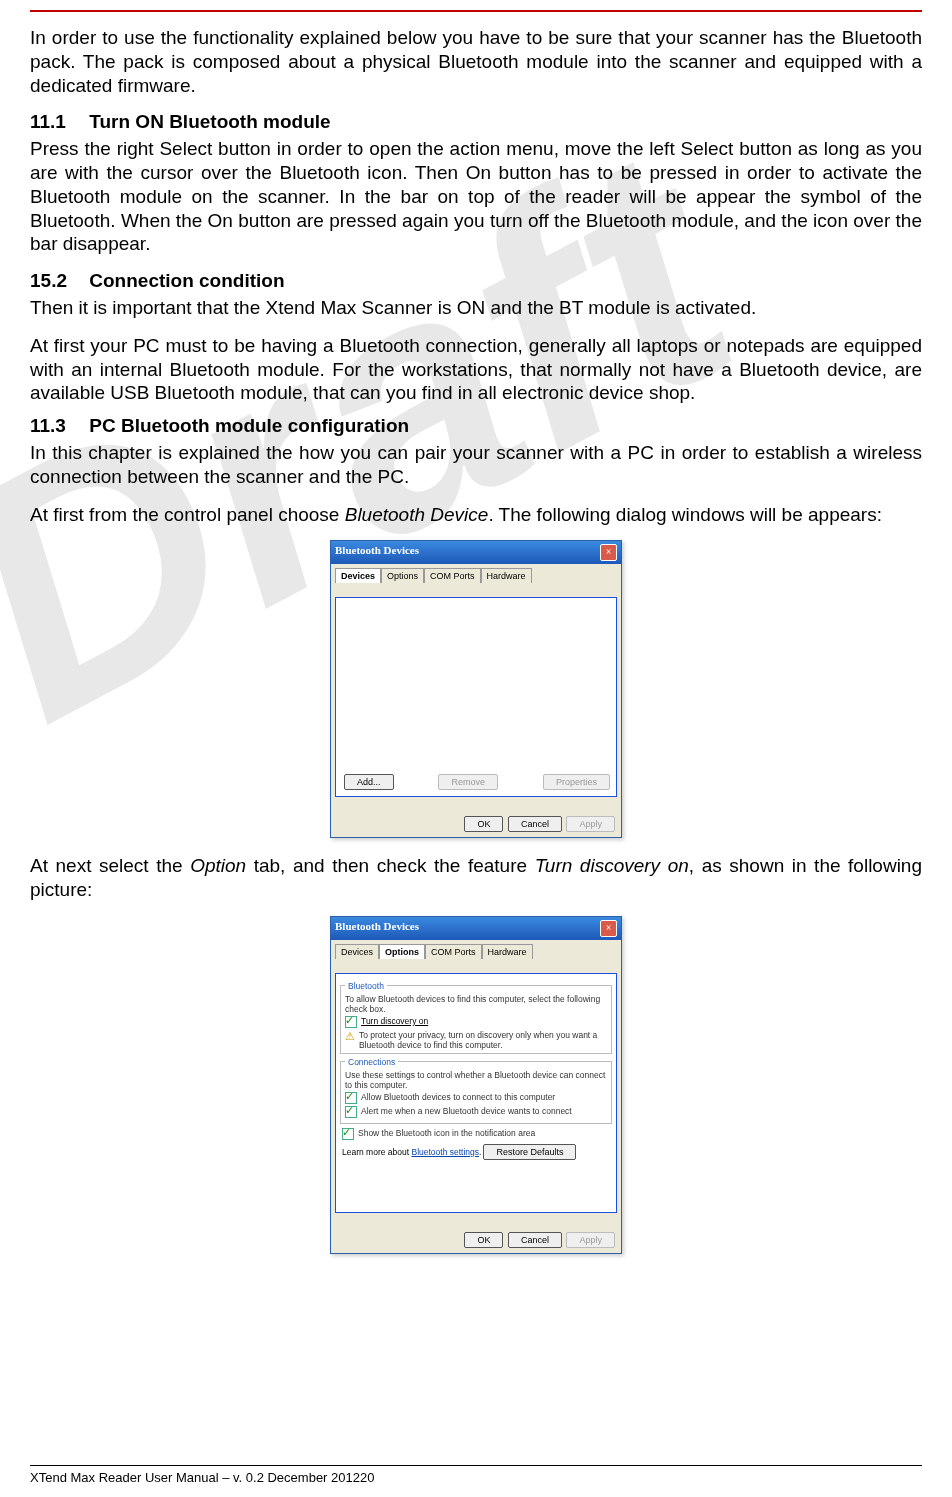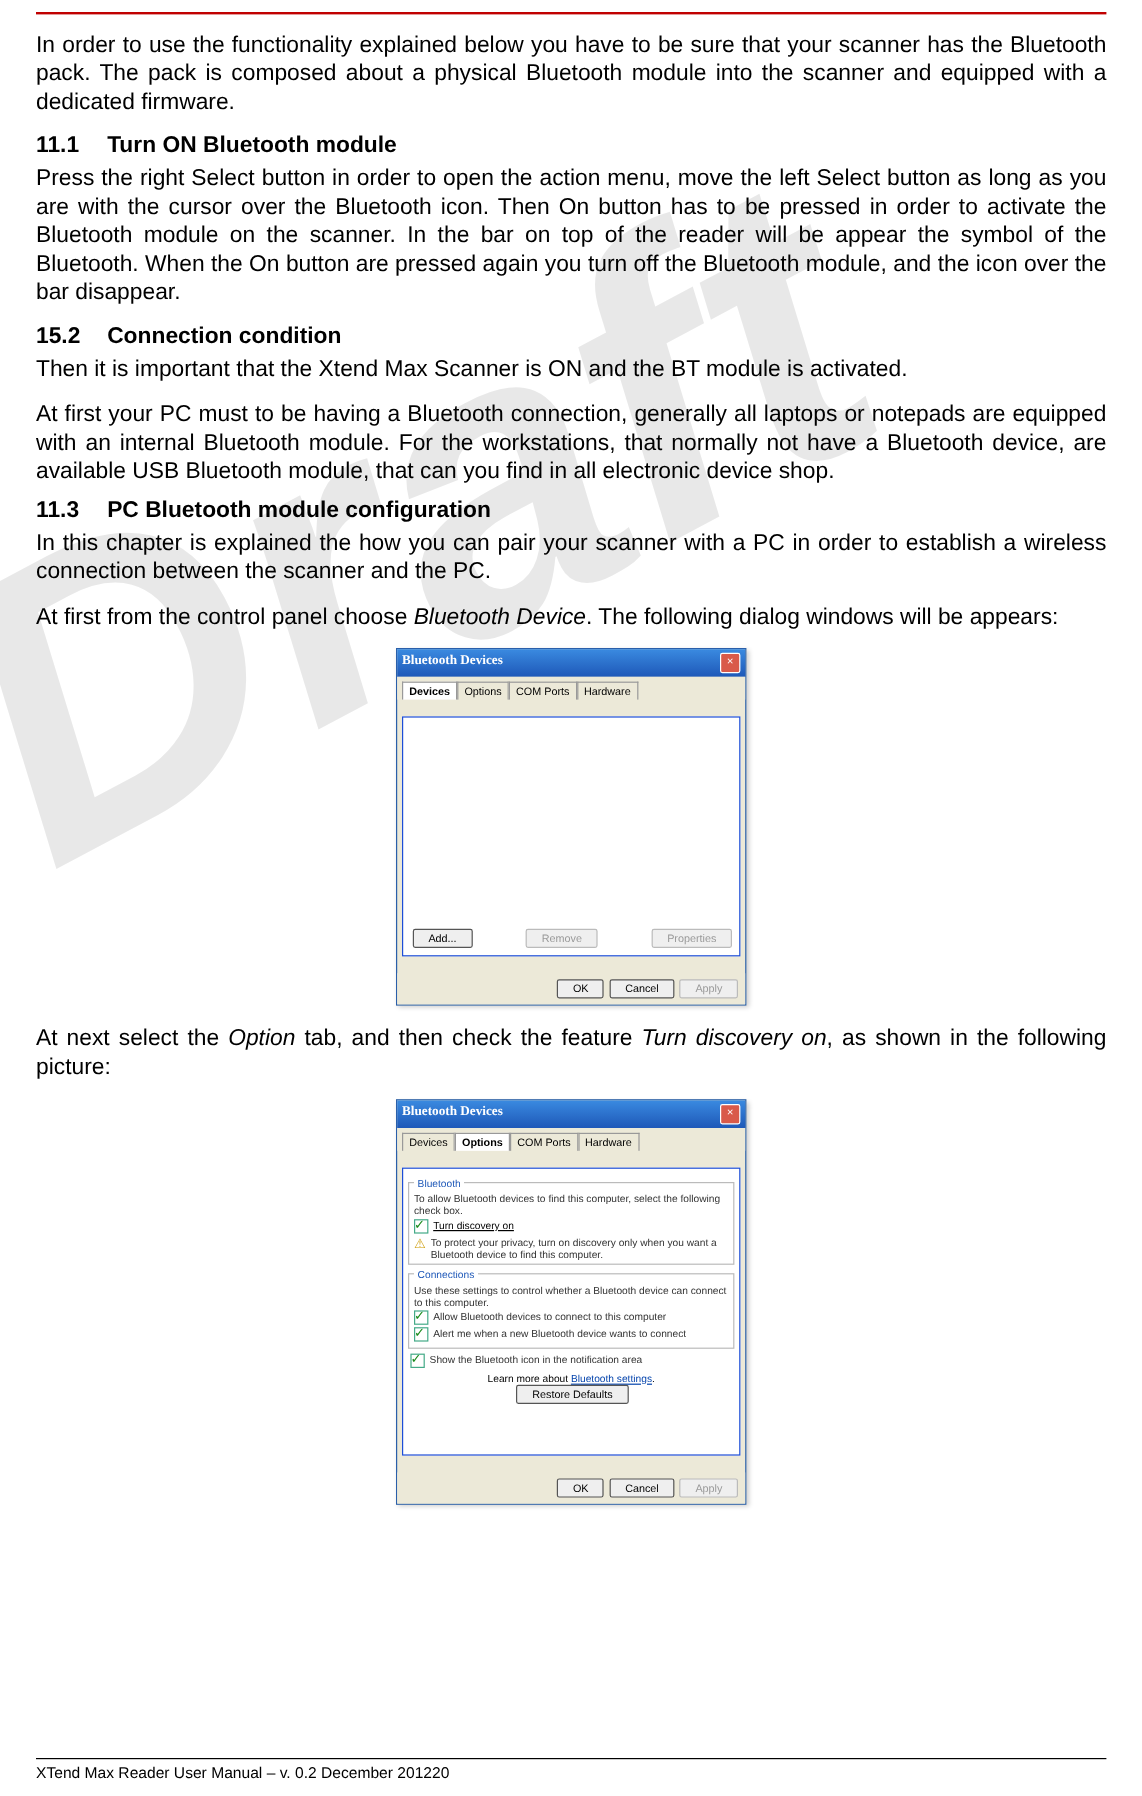--- a/index.html
+++ b/index.html
@@ -136,21 +136,21 @@
     margin: 3px 0;
     padding: 3px 4px;
     font-size: 8.5px;
   }
   legend { padding: 0 3px; color: #1e58b8; }
   .chk { display: flex; align-items: flex-start; gap: 4px; margin: 2px 0; }
   .chkbox { width: 10px; height: 10px; border: 1px solid #4a8; background:#fff; flex-shrink:0; position:relative; }
   .chkbox.checked::after { content:"✓"; color:#1a8a1a; position:absolute; top:-3px; left:-1px; font-size:11px; }
   .smalltxt { font-size: 8.5px; color:#333; }
   .link { color: #0645ad; text-decoration: underline; }
-  .restore-row { display:flex; justify-content:flex-start; align-items:center; margin:4px 2px; font-size:8.5px;flex-direction:column;}
+  .restore-row { display:flex; justify-content:flex-start; align-items:center; margin:4px 2px; font-size:8.5px;}
 
   
   .footer {
     position: absolute;
     bottom: 12px;
     left: 30px;
     right: 30px;
     border-top: 1px solid #000;
     padding-top: 4px;
     font-size: 13px;

